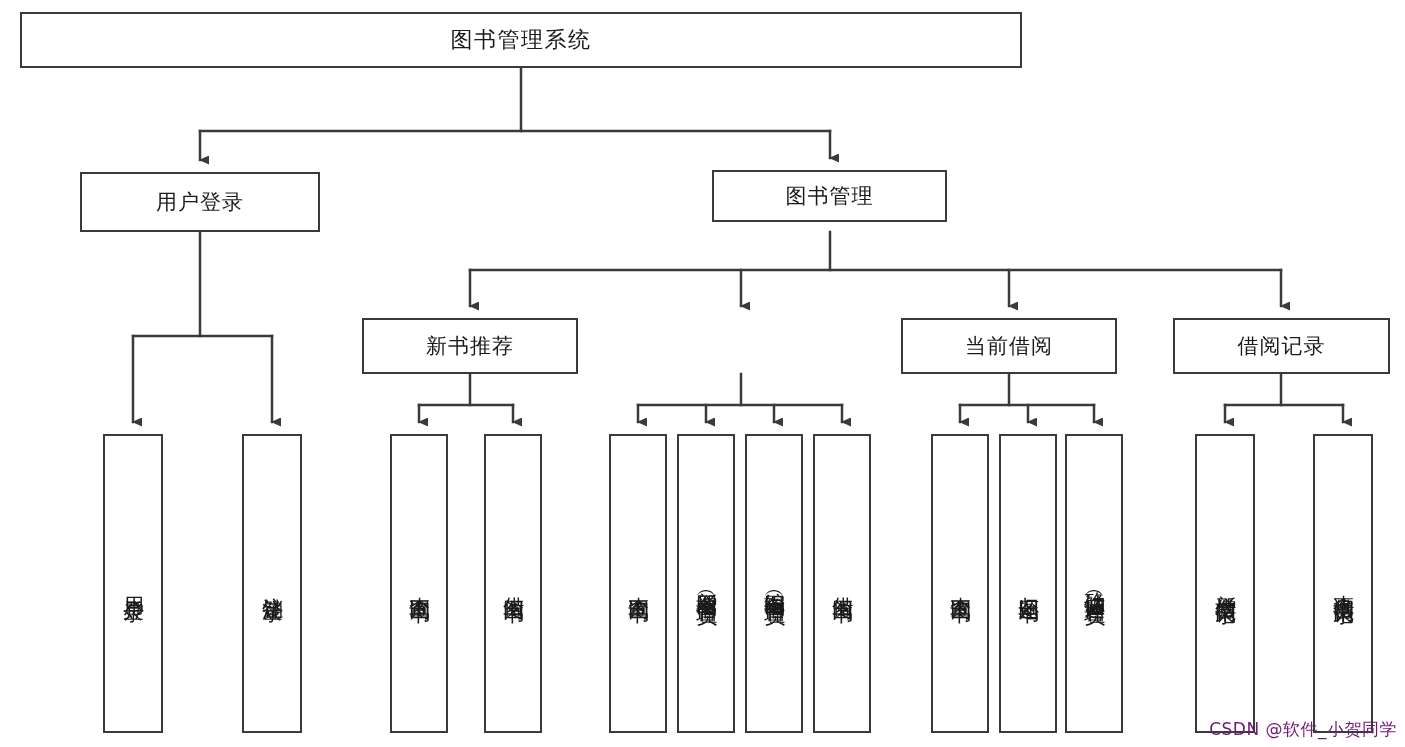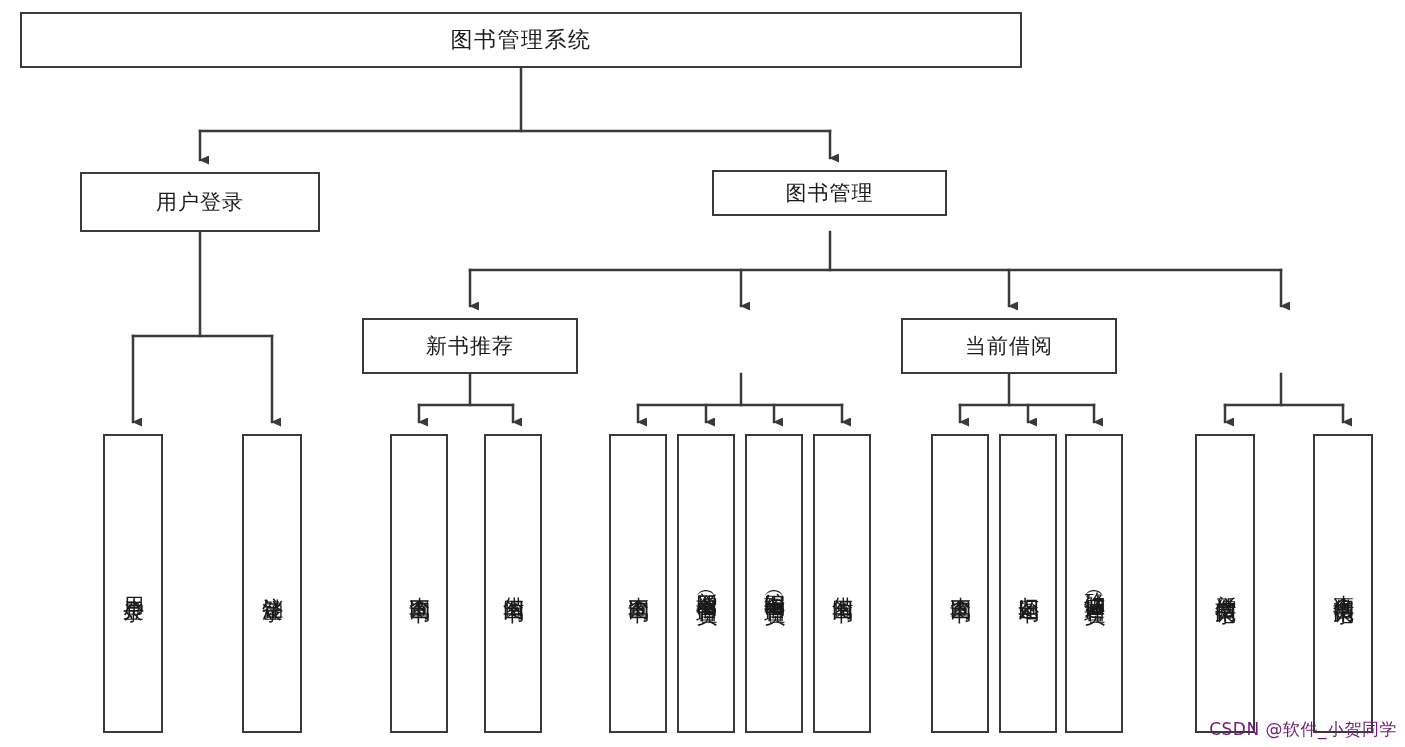--- a/index.html
+++ b/index.html
@@ -132,29 +132,32 @@
     </g>
   </svg>
 
   <div class="node horiz title" id="node-title" style="left: 20px; top: 12px; width: 1002px; height: 56px;">
     <span class="node-label">图书管理系统</span>
   </div>
 
   <div class="node horiz" id="node-l2-0" style="left: 80px; top: 172px; width: 240px; height: 60px;">
     <span class="node-label">用户登录</span>
   </div>
-  <div class="node horiz" id="node-l2-1" style="left: 712px; top: 170px; width: 235px; height: 46px;">
+  <div class="node horiz" id="node-l2-1" style="left: 712px; top: 170px; width: 235px; height: 52px;">
     <span class="node-label">图书管理</span>
   </div>
 
   <div class="node horiz" id="node-l3-0" style="left: 362px; top: 318px; width: 216px; height: 56px;">
     <span class="node-label">新书推荐</span>
   </div>
   <div class="node horiz" id="node-l3-2" style="left: 901px; top: 318px; width: 216px; height: 56px; justify-content: center;">
     <span class="node-label">当前借阅</span>
+  </div>
+  <div class="node horiz" id="node-l3-3" style="left: 1173px; top: 318px; width: 217px; height: 56px;">
+    <span class="node-label">借阅记录</span>
   </div>
 
   <div class="node vert" id="node-leaf-0" style="left: 103px; top: 434px; width: 60px; height: 299px;">
     <span class="node-label">用户登录</span>
   </div>
   <div class="node vert" id="node-leaf-1" style="left: 242px; top: 434px; width: 60px; height: 299px;">
     <span class="node-label">注销登录</span>
   </div>
   <div class="node vert" id="node-leaf-2" style="left: 390px; top: 434px; width: 58px; height: 299px;">
     <span class="node-label">查询图书</span>

